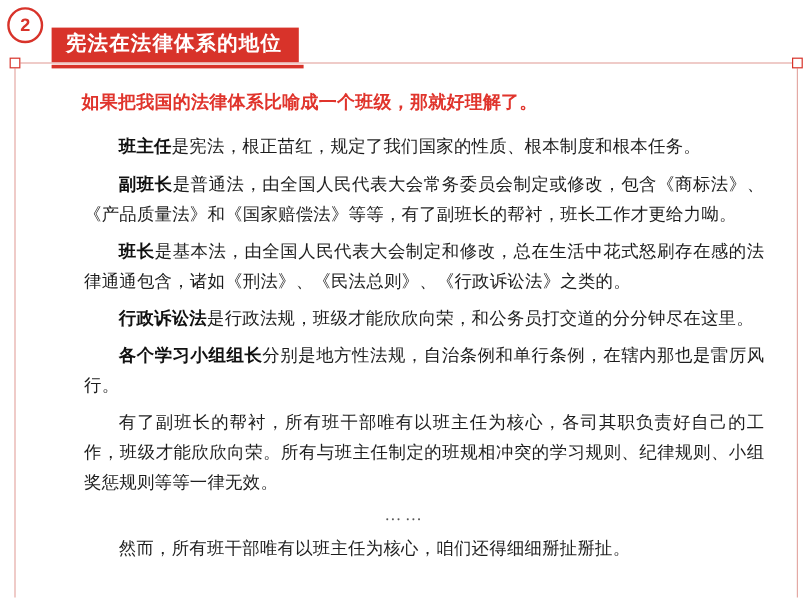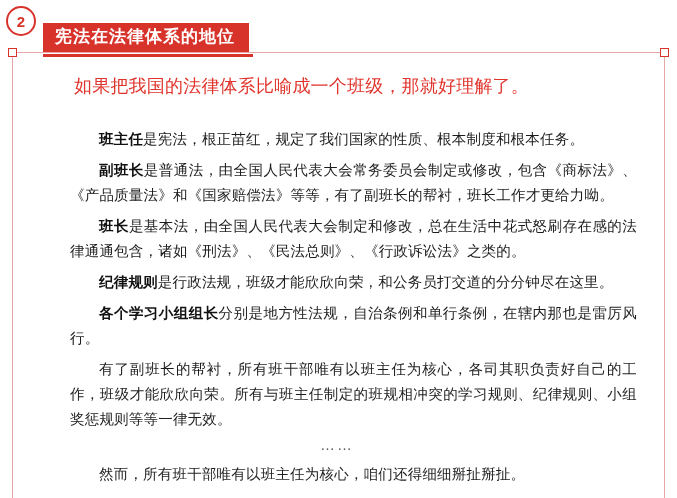--- a/index.html
+++ b/index.html
@@ -107,24 +107,24 @@
     color: #1d1d1d;
     text-align: justify;
     letter-spacing: 0.2px;
   }
   p.indent {
     text-indent: 2em;
     margin-left: 32px;
   }
   .lead {
     color: #e0342c;
-    font-weight: normal;
-    font-size: 18px;
+    font-weight: bold;
+    font-size: 15px;
     line-height: 25px;
-    margin: 0 0 28px 0;
+    margin: 0 0 12px 0;
     text-indent: 2em;
   }
   b.role {
     font-weight: bold;
     color: #111111;
   }
   .dots {
     text-align: center;
     font-size: 14px;
     color: #555;
@@ -153,21 +153,21 @@
   <div class="content">
 
     <p class="lead">如果把我国的法律体系比喻成一个班级，那就好理解了。</p>
 
     <p class="indent"><b class="role">班主任</b><span>是宪法，根正苗红，规定了我们国家的性质、根本制度和根本任务。</span></p>
 
     <p class="indent"><b class="role">副班长</b><span>是普通法，由全国人民代表大会常务委员会制定或修改，包含《商标法》、《产品质量法》和《国家赔偿法》等等，有了副班长的帮衬，班长工作才更给力呦。</span></p>
 
     <p class="indent"><b class="role">班长</b><span>是基本法，由全国人民代表大会制定和修改，总在生活中花式怒刷存在感的法律通通包含，诸如《刑法》、《民法总则》、《行政诉讼法》之类的。</span></p>
 
-    <p class="indent"><b class="role">纪律规则</b><span>是行政法规，班级才能欣欣向荣，和公务员打交道的分分钟尽在这里。</span></p>
+    <p class="indent"><b class="role">行政诉讼法</b><span>是行政法规，班级才能欣欣向荣，和公务员打交道的分分钟尽在这里。</span></p>
 
     <p class="indent"><b class="role">各个学习小组组长</b><span>分别是地方性法规，自治条例和单行条例，在辖内那也是雷厉风行。</span></p>
 
     <p class="indent">有了副班长的帮衬，所有班干部唯有以班主任为核心，各司其职负责好自己的工作，班级才能欣欣向荣。所有与班主任制定的班规相冲突的学习规则、纪律规则、小组奖惩规则等等一律无效。</p>
 
     <div class="dots">……</div>
 
     <p class="indent">然而，所有班干部唯有以班主任为核心，咱们还得细细掰扯掰扯。</p>
 
   </div>

